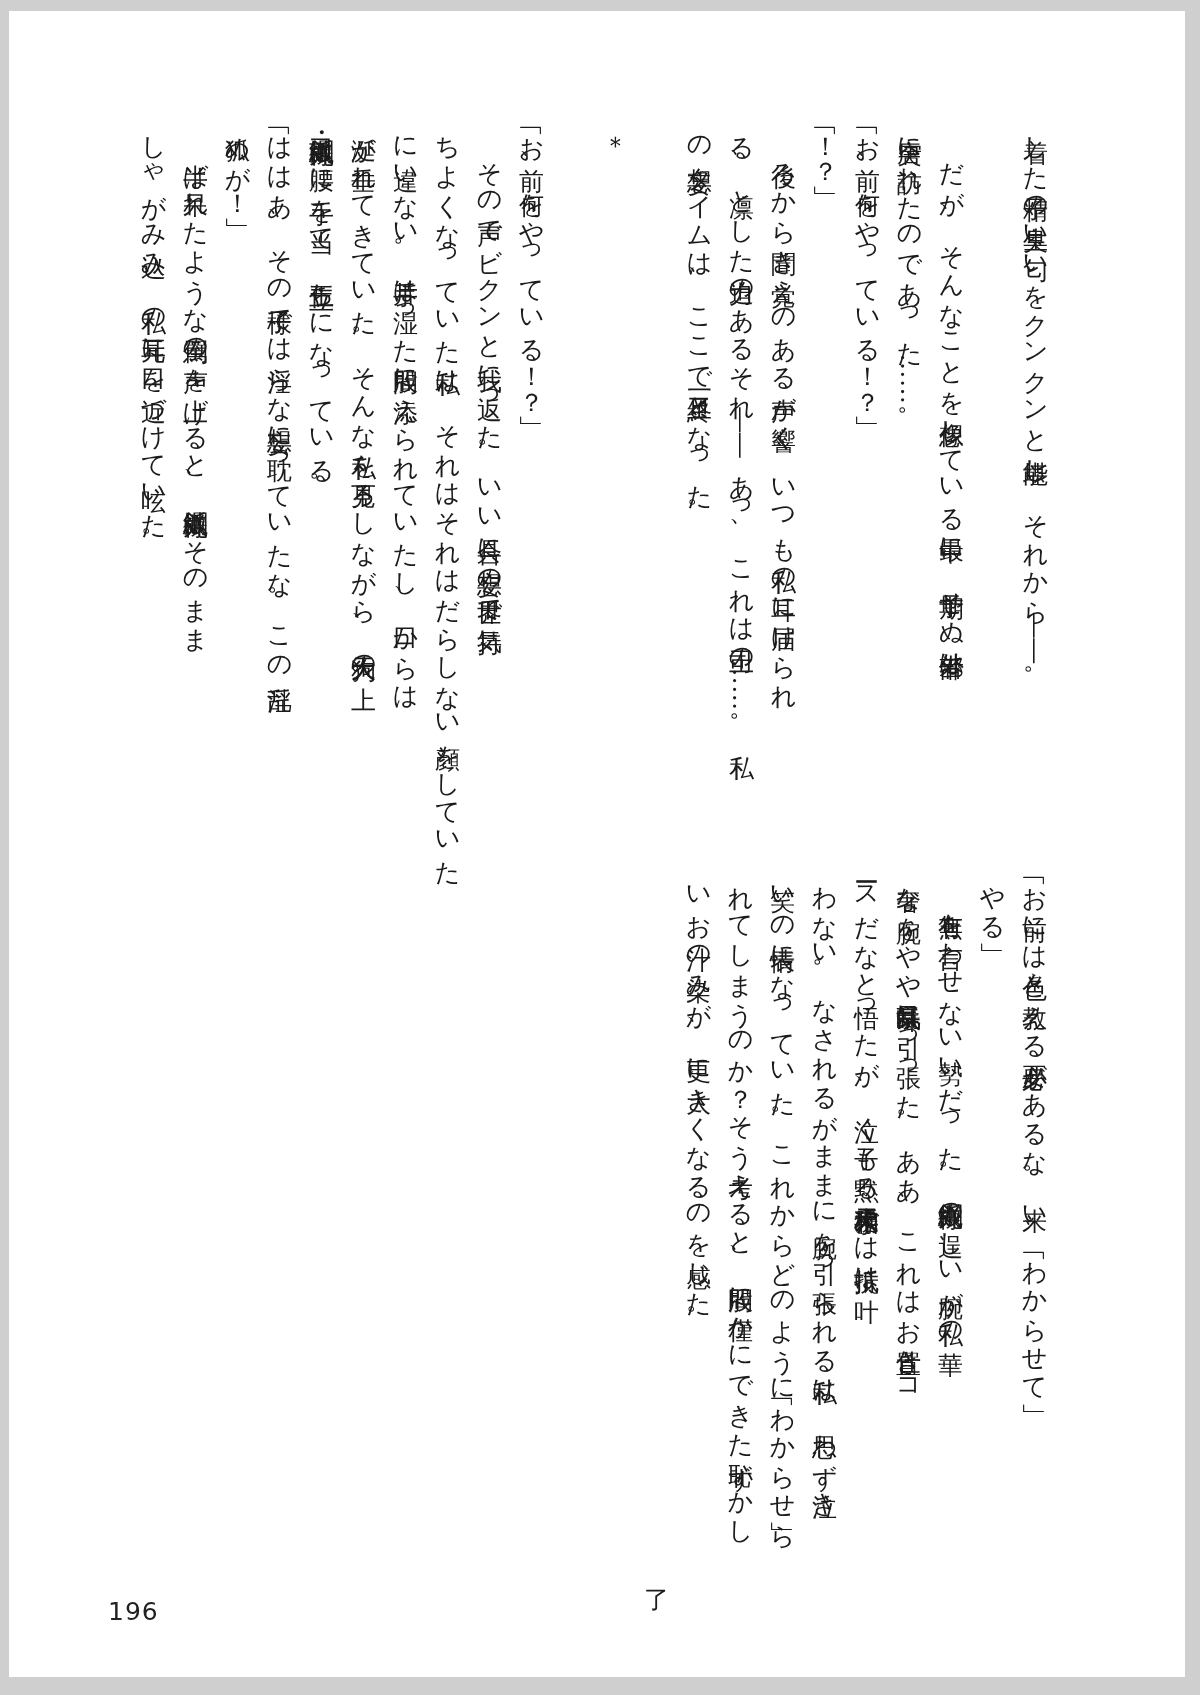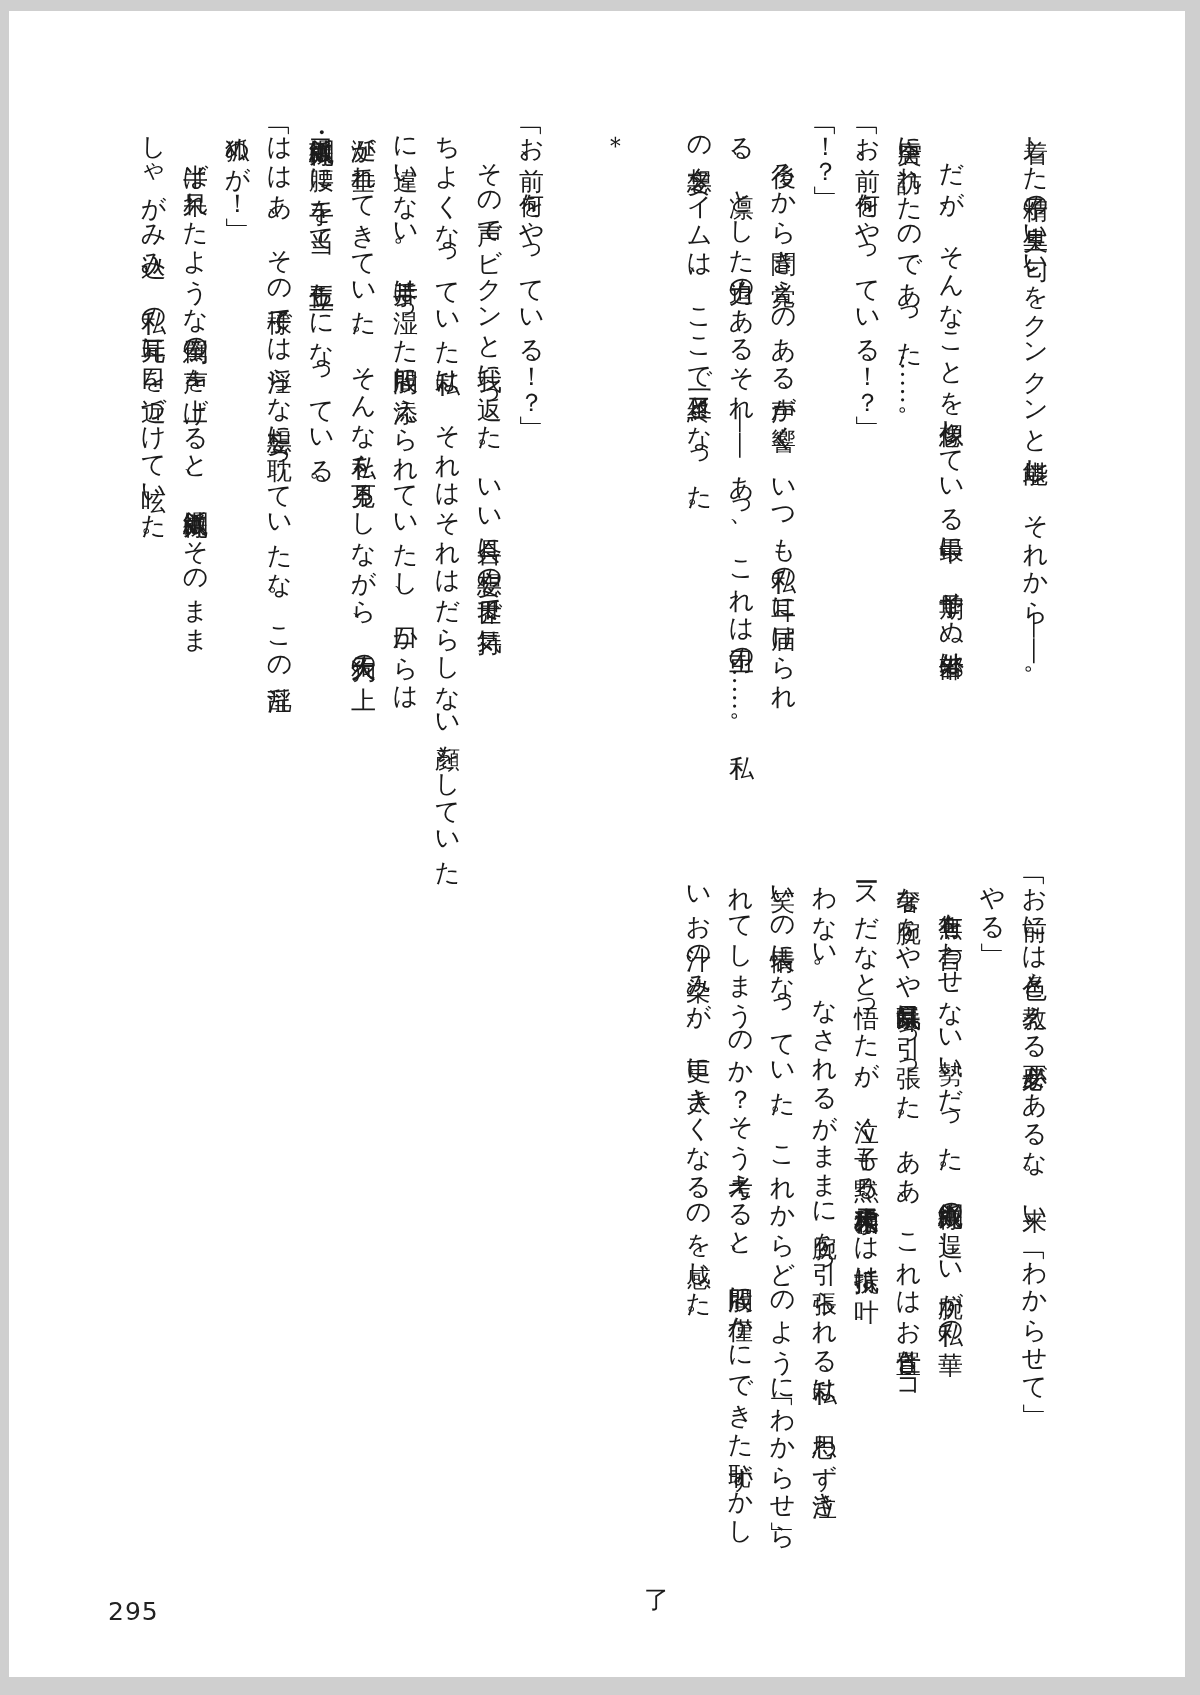--- a/index.html
+++ b/index.html
@@ -81,13 +81,13 @@
   <div class="tcol">　有無を言わせない勢いだった。飯綱丸様の逞しい腕が私の華</div>
   <div class="tcol">奢な腕をやや乱暴気味に引っ張った。ああ、これはお仕置きコ</div>
   <div class="tcol">ースだなと悟ったが、泣く子も黙る大天狗様相手では抵抗は叶</div>
   <div class="tcol">わない。なされるがままに腕を引っ張られる私は、思わず泣き</div>
   <div class="tcol">笑いの表情になっていた。これからどのように「わからせ」ら</div>
   <div class="tcol">れてしまうのか？そう考えると、股間に僅かにできた恥ずかし</div>
   <div class="tcol">いお汁の染みが、更に大きくなるのを感じた。</div>
   <div class="tcol end">了</div>
 </div>
 
-<div class="page-number">295</div>
+<div class="page-number">196</div>
 
 </body></html>

